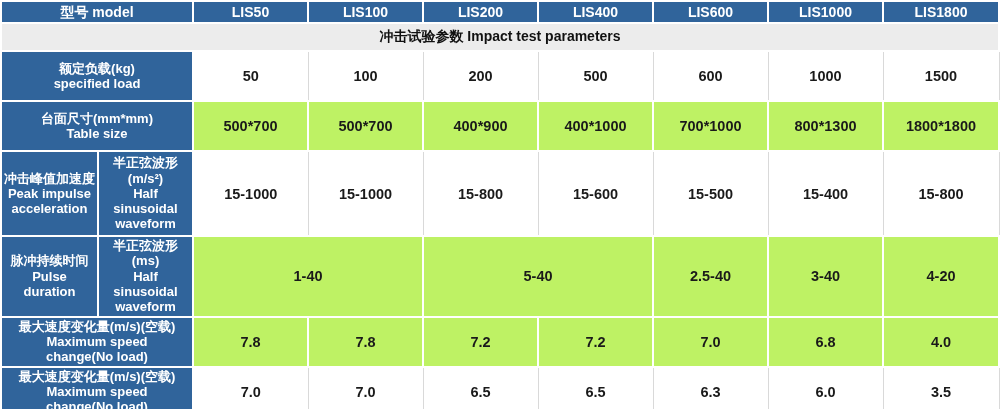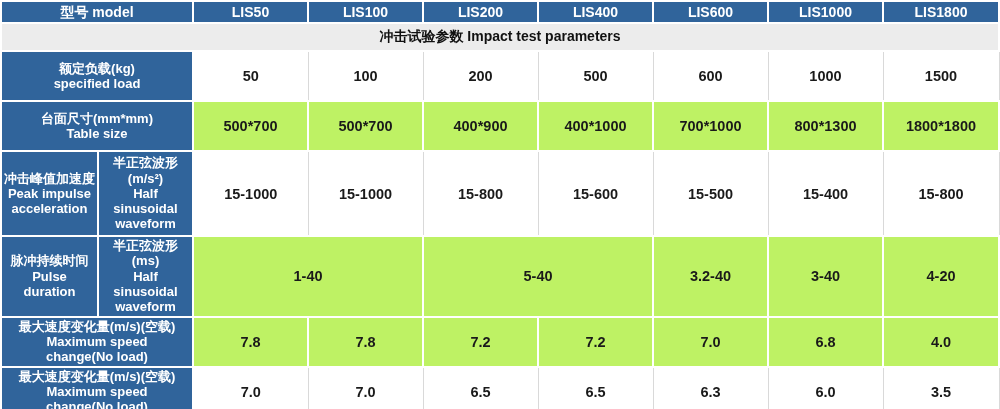--- a/index.html
+++ b/index.html
@@ -107,21 +107,21 @@
     <td class="blue">脉冲持续时间
 Pulse
 duration</td>
     <td class="blue">半正弦波形
 (ms)
 Half
 sinusoidal
 waveform</td>
     <td colspan="2" class="data">1-40</td>
     <td colspan="2" class="data">5-40</td>
-    <td class="data">3.2-40</td>
+    <td class="data">2.5-40</td>
     <td class="data">3-40</td>
     <td class="data">4-20</td>
   </tr>
 
 
   <tr class="grayrow" style="height:48px">
     <td colspan="2" class="blue">最大速度变化量(m/s)(空载)
 Maximum speed
 change(No load)</td>
     <td class="data">7.8</td>

